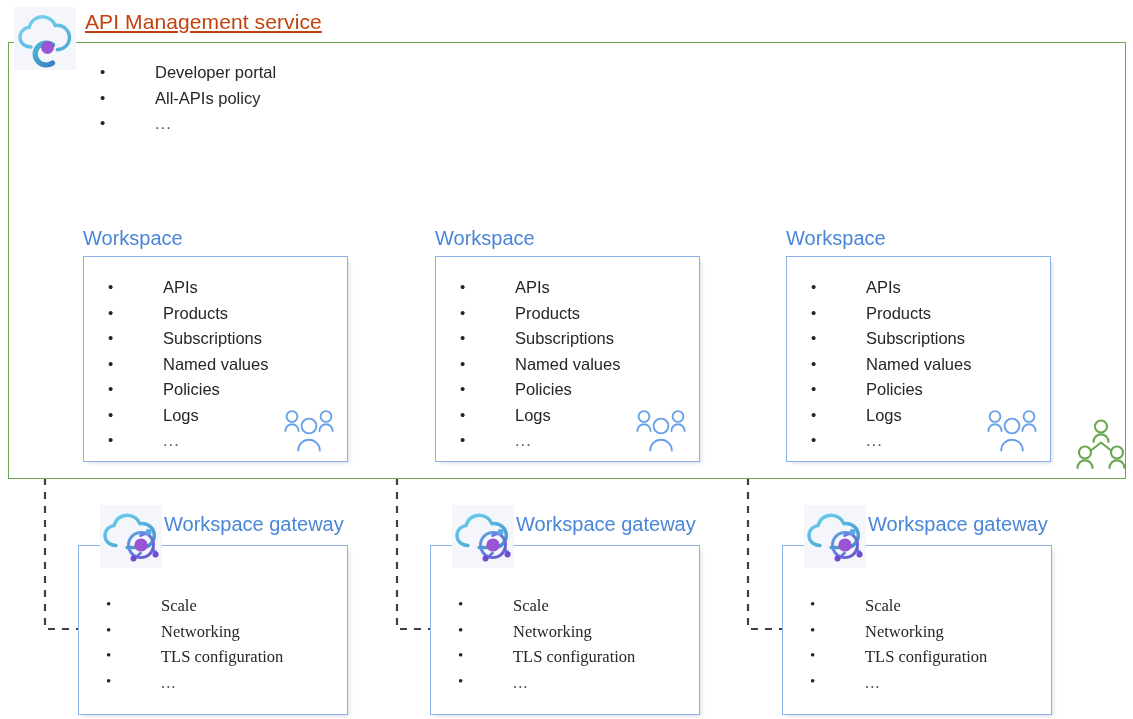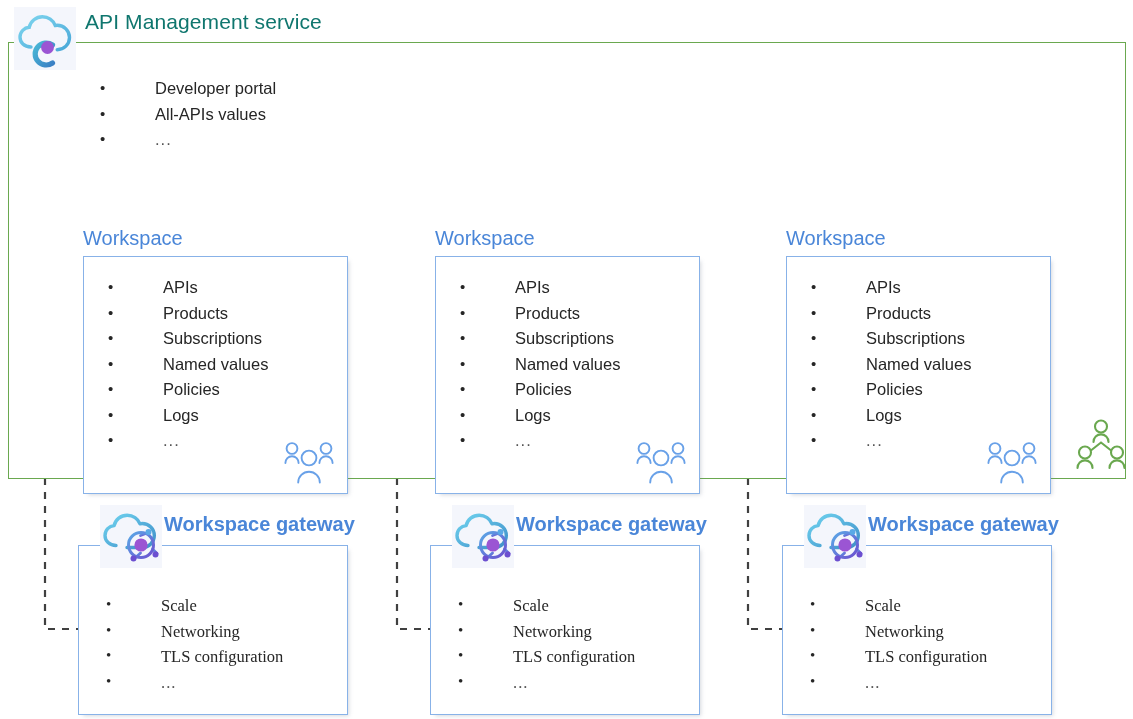--- a/index.html
+++ b/index.html
@@ -37,23 +37,24 @@
     height: 437px;
     border: 1.6px solid #6aa84f;
     background: #ffffff;
     box-sizing: border-box;
   }
   .apim-title {
     position: absolute;
     left: 85px;
     top: 10px;
     font-size: 21px;
-    color: #0f766e;
+    color: #c2410c;
     letter-spacing: 0.1px;
     white-space: nowrap;
+    text-decoration: underline;
   }
   .apim-icon-wrap {
     position: absolute;
     left: 14px;
     top: 7px;
     width: 62px;
     height: 63px;
     background: #f4f6fc;
   }
 
@@ -80,41 +81,41 @@
     font-size: 15px;
     color: #262626;
   }
   .bullets li.ellipsis {
     color: #555;
     letter-spacing: 1px;
   }
 
   .apim-bullets {
     left: 100px;
-    top: 76px;
+    top: 60px;
   }
 
   
   .workspace {
     position: absolute;
   }
   .workspace .ws-label {
     position: absolute;
     left: 0px;
     top: 0px;
     font-size: 20px;
     color: #4a86d8;
     white-space: nowrap;
   }
   .workspace .ws-box {
     position: absolute;
     left: 0px;
     top: 29px;
     width: 265px;
-    height: 238px;
+    height: 206px;
     border: 1.4px solid #88b2e8;
     background: #ffffff;
     box-sizing: border-box;
     box-shadow: 3px 3px 4px -2px rgba(120,130,150,0.30);
   }
   .workspace .bullets {
     left: 24px;
     top: 18px;
   }
   .ws-people {
@@ -150,21 +151,20 @@
     z-index: 3;
   }
   .gw-label {
     position: absolute;
     left: 86px;
     top: 8px;
     font-size: 20px;
     color: #4a86d8;
     white-space: nowrap;
     z-index: 3;
-    font-weight: bold;
   }
   .gateway .bullets {
     left: 28px;
     top: 88px;
     z-index: 4;
     font-family: Liberation Serif, serif;
   }
 
   
   .green-people {
@@ -215,21 +215,21 @@
       <path d="M43,42.7 L27,42.7" fill="none" stroke="url(#apimCloudGrad)" stroke-width="3.4" stroke-linecap="round"></path>
       <path d="M38.5,38 A11,11 0 1 0 38.5,56" fill="none" stroke="url(#apimArcGrad)" stroke-width="5.2" stroke-linecap="round"></path>
       <circle cx="33.5" cy="40.5" r="6.4" fill="#9b55d3"></circle>
     </svg>
   </div>
 
   <div class="apim-title">API Management service</div>
 
   <ul class="bullets apim-bullets">
     <li>Developer portal</li>
-    <li>All-APIs values</li>
+    <li>All-APIs policy</li>
     <li class="ellipsis">...</li>
   </ul>
 
   <div class="green-people">
     <svg viewBox="0 0 50 56" width="50" height="56" xmlns="http://www.w3.org/2000/svg">
       <g fill="none" stroke="#6aa84f" stroke-width="2.1" stroke-linecap="round">
         <circle cx="25" cy="8.5" r="6"></circle>
         <path d="M17.5,24 C17.5,19.6 20.9,16.4 25,16.4 C29.1,16.4 32.5,19.6 32.5,24"></path>
         <circle cx="9" cy="34.5" r="6"></circle>
         <path d="M1.5,50 C1.5,45.6 4.9,42.4 9,42.4 C13.1,42.4 16.5,45.6 16.5,50"></path>

